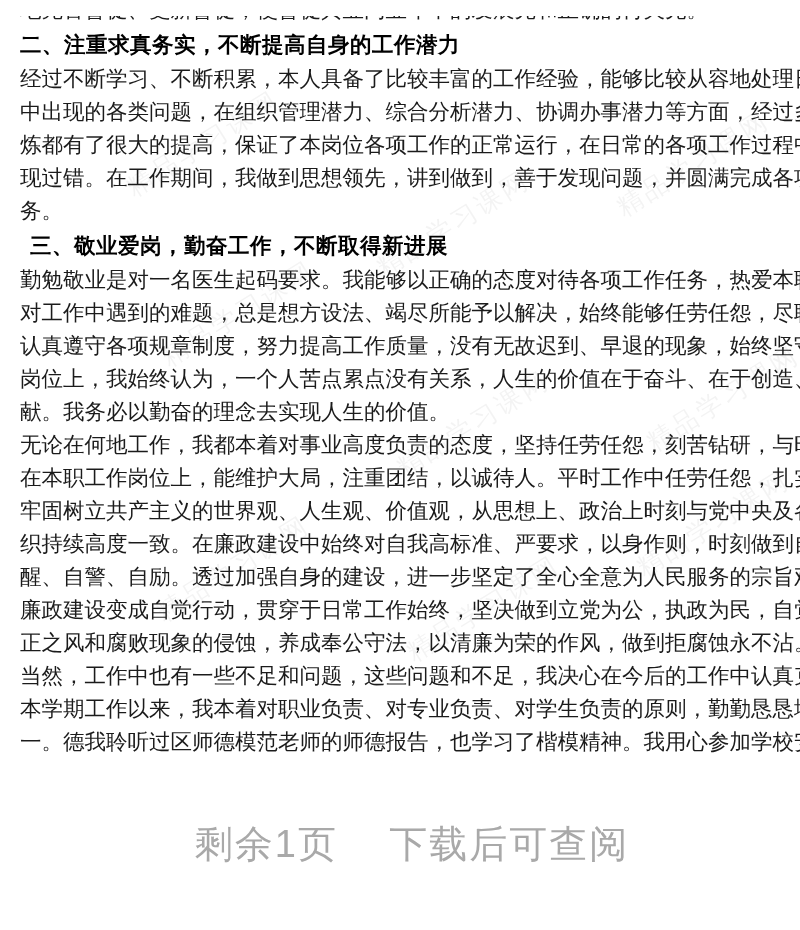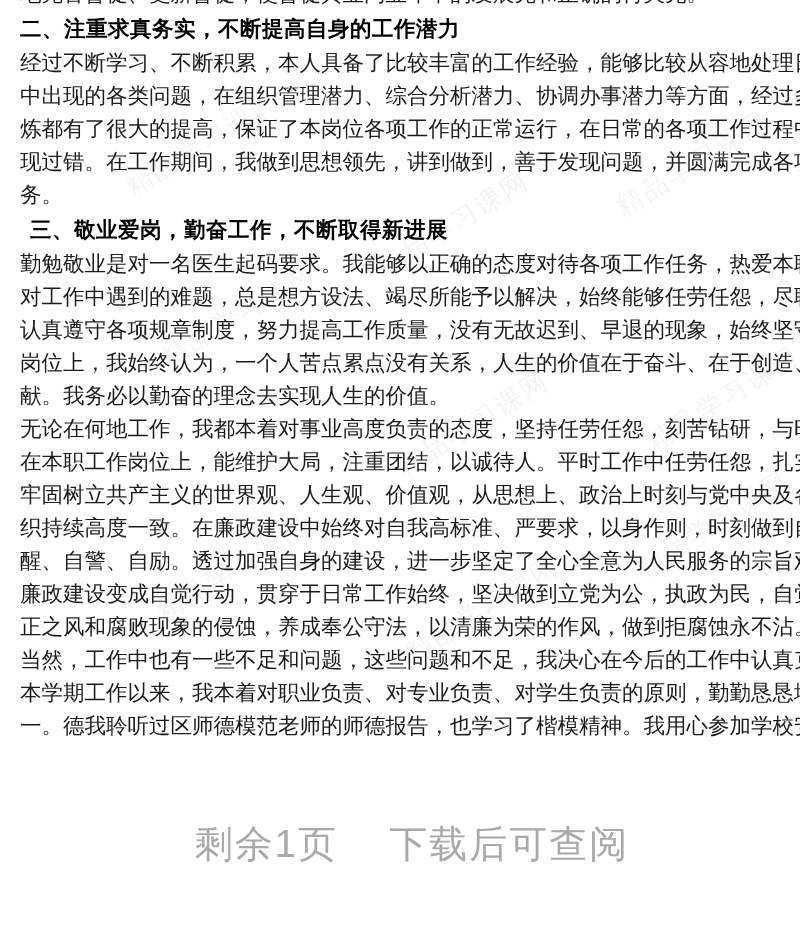--- a/index.html
+++ b/index.html
@@ -44,21 +44,21 @@
     white-space: nowrap;
     transform: rotate(-32deg);
     transform-origin: left top;
     font-family: "Liberation Sans", "DejaVu Sans", sans-serif;
   }
 
   
   #doc-body {
     position: relative;
     z-index: 1;
-    padding: 0 18px 0 20px;
+    padding: 16px 18px 0 20px;
     box-sizing: border-box;
   }
 
   .line {
     font-size: 21.5px;
     line-height: 33px;
     color: #1b1b1b;
     white-space: nowrap;
     letter-spacing: 0px;
   }

